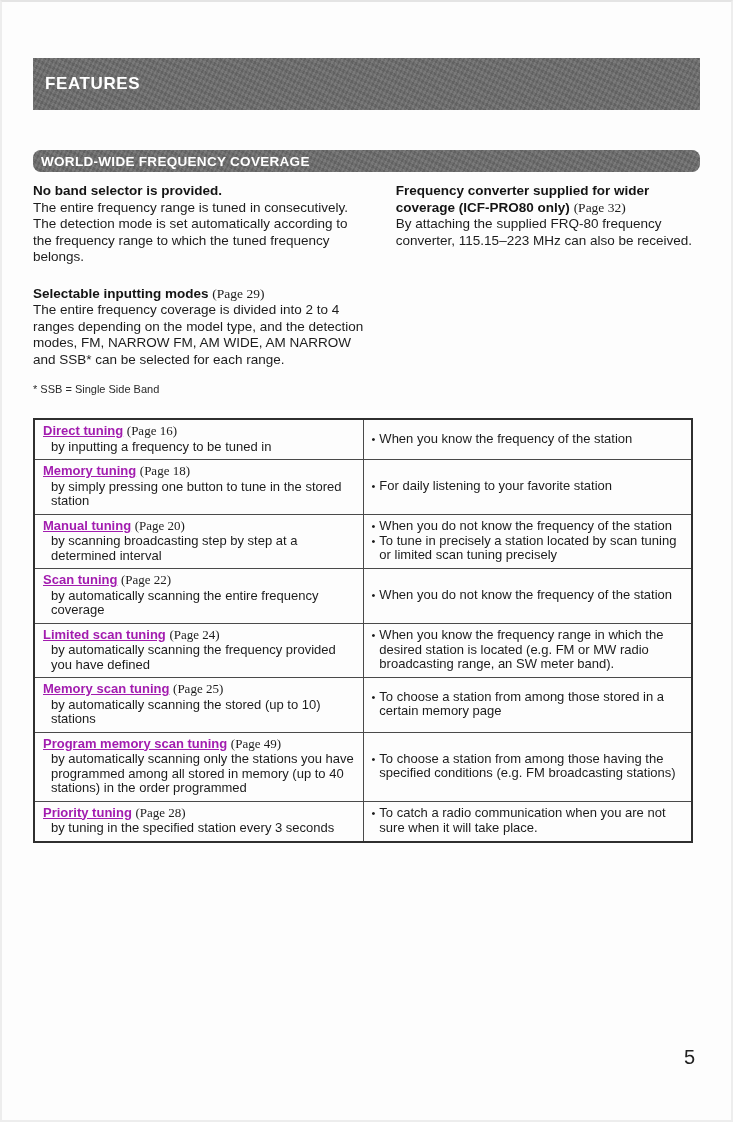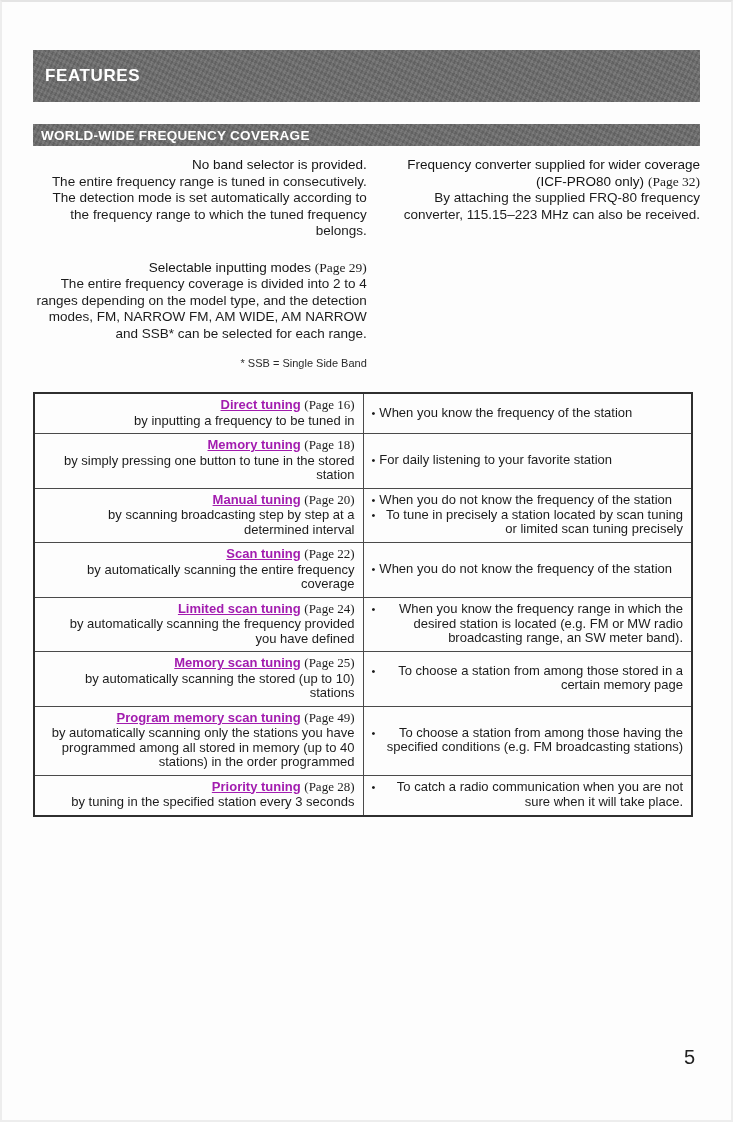--- a/index.html
+++ b/index.html
@@ -9,22 +9,21 @@
   .page {
     position: relative;
     width: 733px;
     height: 1122px;
     background: #fdfdfd;
     border: 2px solid #ededed;
     border-top-color: #e4e4e4;
     overflow: hidden;
   }
   .content {
-    padding: 0 31px 0 31px;
-    text-align: right;
+    padding: 8px 31px 0 31px;
   }
 
   
   .bar {
     background-color: #6d6d6d;
     background-image:
       repeating-linear-gradient(115deg, rgba(255,255,255,0.05) 0 2px, rgba(0,0,0,0.06) 2px 4px),
       repeating-linear-gradient(25deg, rgba(255,255,255,0.04) 0 3px, rgba(0,0,0,0.05) 3px 6px);
     color: #ffffff;
     display: flex;
@@ -38,33 +37,33 @@
     letter-spacing: 0.6px;
     padding-left: 12px;
   }
   .bar-section {
     height: 22px;
     font-size: 13.5px;
     font-weight: bold;
     letter-spacing: 0.3px;
     padding-left: 8px;
   }
-  .bar-coverage { margin-top: 22px; }
+  .bar-coverage { margin-top: 40px; border-radius: 8px; }
   .bar-tuning   { margin-top: 17px; }
 
   
   .columns {
     display: flex;
     margin-top: 11px;
   }
   .col-left  { width: 338px; }
   .col-right { width: 308px; margin-left: 29px; }
   .para { font-size: 13.5px; line-height: 16.5px; }
   .para + .para { margin-top: 20px; }
-  .para-heading { font-weight: normal; color: #141414; }
+  .para-heading { font-weight: bold; color: #141414; }
   .page-ref { font-weight: normal; font-family: Liberation Serif, serif; }
   .footnote {
     margin-top: 15px;
     font-size: 11px;
     line-height: 13px;
     color: #2a2a2a;
   }
 
   
   table.tuning {

